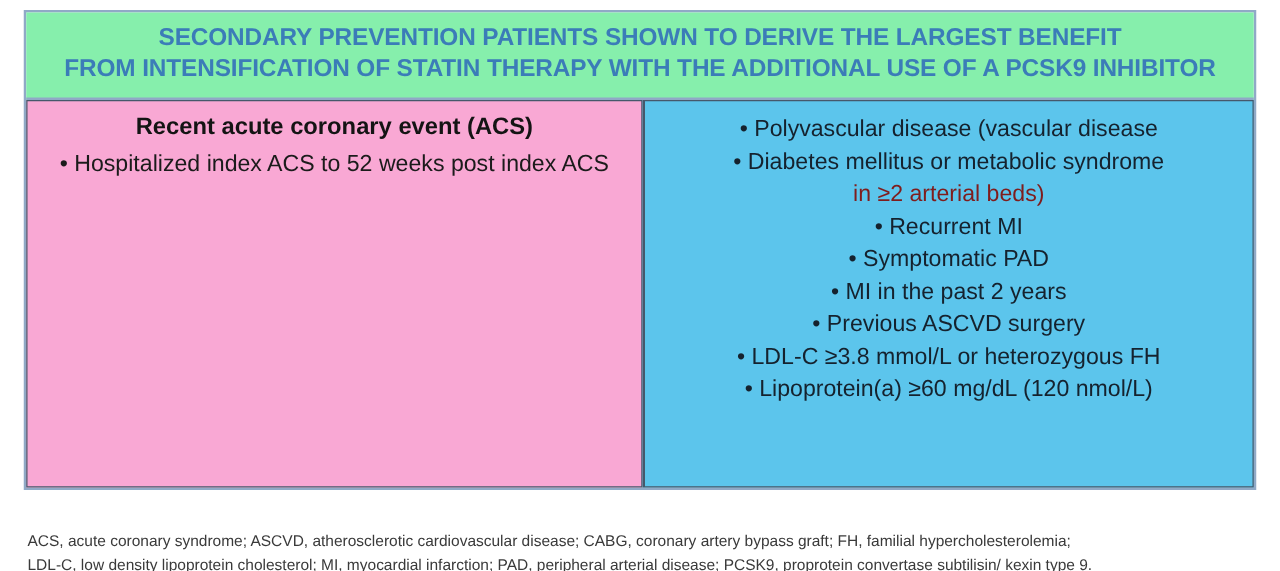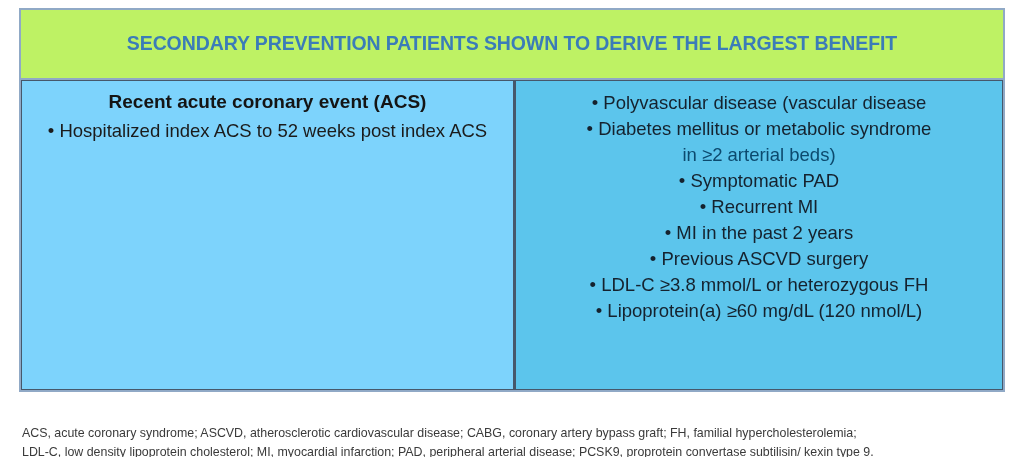--- a/index.html
+++ b/index.html
@@ -33,21 +33,21 @@
     box-sizing: border-box;
     border: 2px solid #90a9c6;
     background: #ffffff;
   }
 
   
   .title-band {
     box-sizing: border-box;
     width: 100%;
     height: 70px;
-    background: #bef264;
+    background: #86efac;
     border-bottom: 2px solid #90a9c6;
     display: flex;
     flex-direction: column;
     align-items: center;
     justify-content: center;
     padding: 2px 6px 4px 6px;
   }
   .title-line {
     color: #3b7cb8;
     font-weight: bold;
@@ -67,21 +67,21 @@
   }
 
   .col {
     box-sizing: border-box;
     position: relative;
     border: 1px solid #46586b;
     padding-top: 9px;
   }
   .col-left {
     width: 493px;
-    background: #7dd3fc;
+    background: #f9a8d4;
   }
   .col-right {
     width: 489px;
     background: #5cc5ec;
     border-left: 2px solid #46586b;
   }
 
   .col-heading {
     font-size: 19px;
     font-weight: bold;
@@ -105,21 +105,21 @@
     white-space: nowrap;
   }
   .col-left .bullet-item {
     color: #1b1b1b;
     line-height: 27px;
   }
   .bullet-cont {
     font-size: 18.5px;
     line-height: 26px;
     text-align: center;
-    color: #0c4a6e;
+    color: #7f1d1d;
     white-space: nowrap;
   }
 
   
   .footnote {
     position: absolute;
     left: 22px;
     top: 424px;
     width: 990px;
   }
@@ -132,38 +132,39 @@
 </style>
 </head>
 <body>
 
 <div class="figure">
 
   <div class="table-frame">
 
     <div class="title-band">
       <div class="title-line">SECONDARY PREVENTION PATIENTS SHOWN TO DERIVE THE LARGEST BENEFIT</div>
+      <div class="title-line">FROM INTENSIFICATION OF STATIN THERAPY WITH THE ADDITIONAL USE OF A PCSK9 INHIBITOR</div>
     </div>
 
     <div class="columns">
 
       <div class="col col-left">
         <div class="col-heading">Recent acute coronary event (ACS)</div>
         <ul class="bullet-list">
           <li class="bullet-item">• Hospitalized index ACS to 52 weeks post index ACS</li>
         </ul>
       </div>
 
       <div class="col col-right">
         <ul class="bullet-list">
           <li class="bullet-item">• Polyvascular disease (vascular disease</li>
           <li class="bullet-item">• Diabetes mellitus or metabolic syndrome</li>
           <li class="bullet-cont">in ≥2 arterial beds)</li>
+          <li class="bullet-item">• Recurrent MI</li>
           <li class="bullet-item">• Symptomatic PAD</li>
-          <li class="bullet-item">• Recurrent MI</li>
           <li class="bullet-item">• MI in the past 2 years</li>
           <li class="bullet-item">• Previous ASCVD surgery</li>
           <li class="bullet-item">• LDL-C ≥3.8 mmol/L or heterozygous FH</li>
           <li class="bullet-item">• Lipoprotein(a) ≥60 mg/dL (120 nmol/L)</li>
         </ul>
       </div>
 
     </div>
   </div>
 

